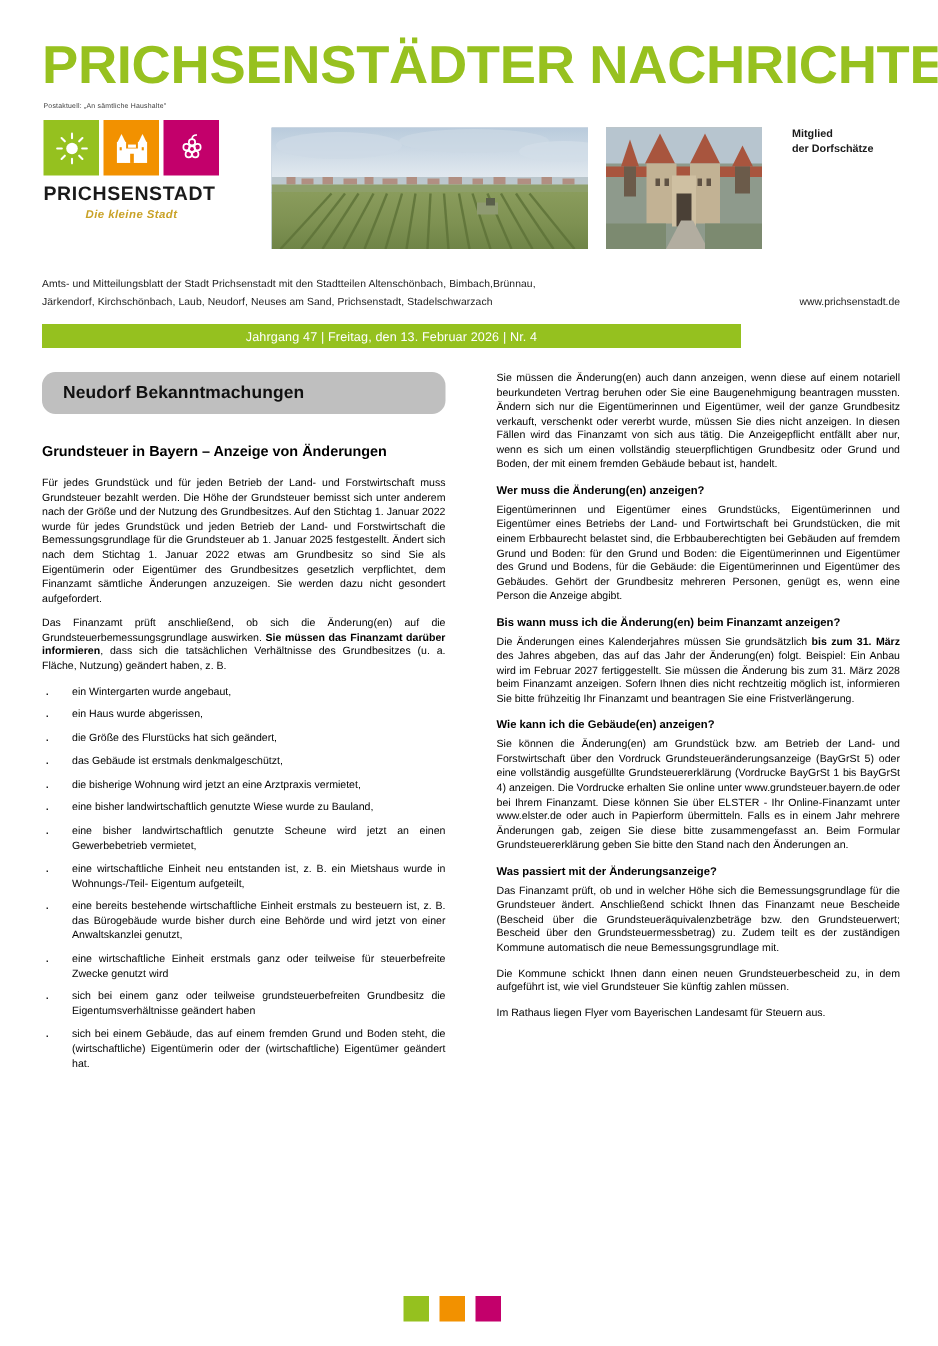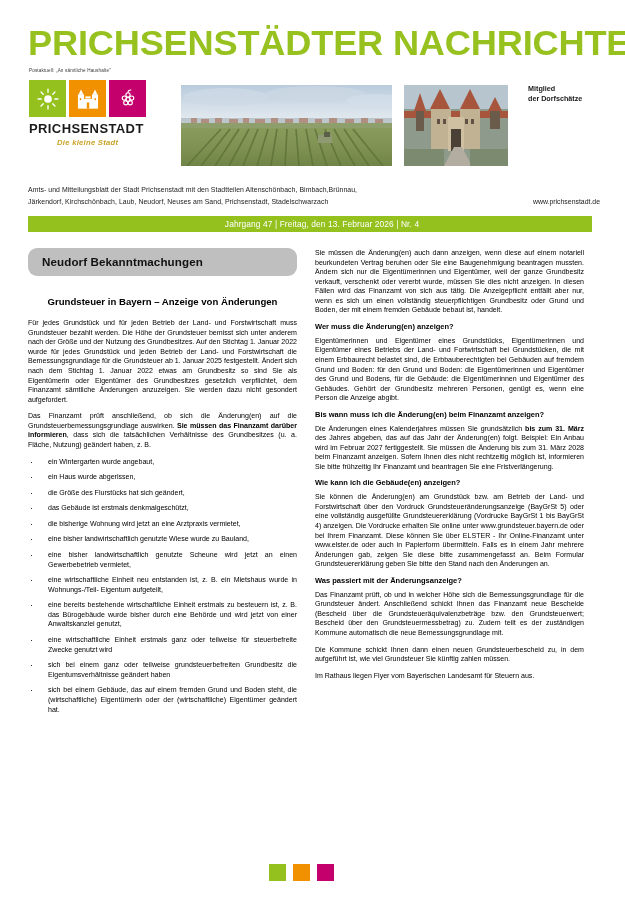--- a/index.html
+++ b/index.html
@@ -182,67 +182,66 @@
     font-size: 6.9px;
     color: #1a1a1a;
     white-space: nowrap;
   }
 
   
   .issue-bar {
     position: absolute;
     left: 28px;
     top: 216px;
-    width: 540px;
+    width: 466px;
     height: 16px;
     background: #95c11f;
     display: flex;
     align-items: center;
     justify-content: center;
-    padding-left: 24px;
   }
   .issue-bar span {
     font-size: 8.4px;
     color: #ffffff;
     letter-spacing: 0.1px;
   }
 
   
   .col {
     position: absolute;
     top: 248px;
     width: 269px;
     font-size: 7.05px;
     line-height: 1.36;
     text-align: justify;
     color: #000;
   }
   .col-left  { left: 28px; }
-  .col-right { left: 315px; }
+  .col-right { left: 331px; }
 
   .section-pill {
     background: #bfbfbf;
     border-radius: 9px 9px 9px 9px;
     padding: 6px 12px 6px 14px;
     margin-bottom: 20px;
     width: 243px;
   }
   .section-pill span {
     font-size: 11.6px;
     font-weight: bold;
     color: #111;
     letter-spacing: 0.1px;
   }
 
   h2.art-title {
     font-size: 9.6px;
     font-weight: bold;
     margin: 0 0 10px 0;
     line-height: 1.28;
-    text-align: center;
+    text-align: left;
   }
   h3.sub-q {
     font-size: 7.5px;
     font-weight: bold;
     margin: 0 0 4px 0;
     line-height: 1.3;
     text-align: left;
   }
   p.body {
     margin: 0 0 7px 0;

